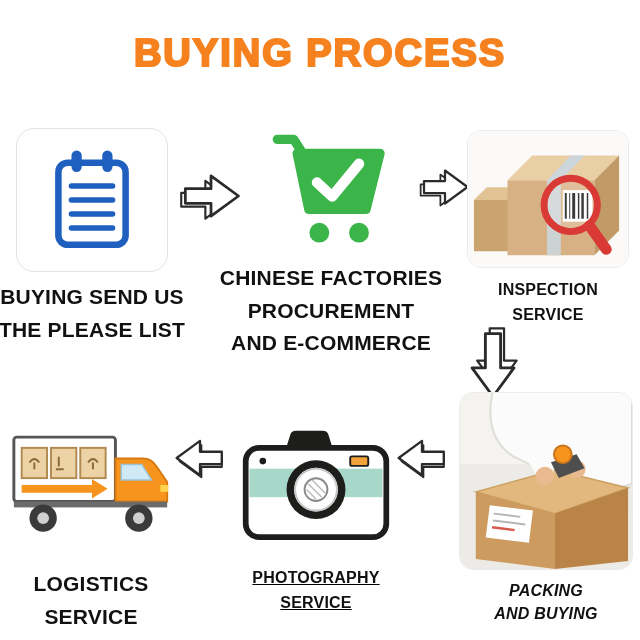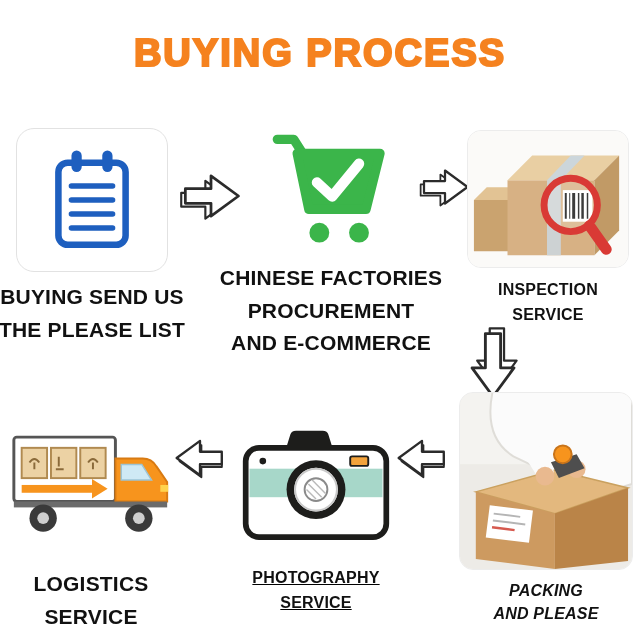--- a/index.html
+++ b/index.html
@@ -159,21 +159,21 @@
 
         <circle cx="86" cy="84" r="9.5" fill="#e9b98f"></circle>
         <circle cx="118" cy="77" r="9" fill="#e9b98f"></circle>
 
         <polygon points="92,70 118,62 126,76 100,86" fill="#4e4e4e"></polygon>
         <circle cx="104" cy="62" r="9" style="fill:var(--truck-orange)" stroke="#c9741a" stroke-width="2"></circle>
       </svg>
     </div>
     <div class="label lg" style="margin-top:9px;">
       <span>PACKING</span>
-      <span>AND PLEASE</span>
+      <span>AND BUYING</span>
     </div>
   </div>
 
   <div class="arrow" style="left:394px;top:432px;">
     <svg viewBox="0 0 72 64" width="56" height="52">
       <path d="M64 24 L36 24 L36 10 L6 32 L36 54 L36 40 L64 40 Z" transform="translate(4,6) scale(0.94)" fill="#ffffff" style="stroke:var(--arrow-outline)" stroke-width="2.5" stroke-linejoin="round"></path>
       <path d="M64 24 L36 24 L36 10 L6 32 L36 54 L36 40 L64 40 Z" fill="#ffffff" style="stroke:var(--arrow-outline)" stroke-width="3" stroke-linejoin="round"></path>
     </svg>
   </div>
 

